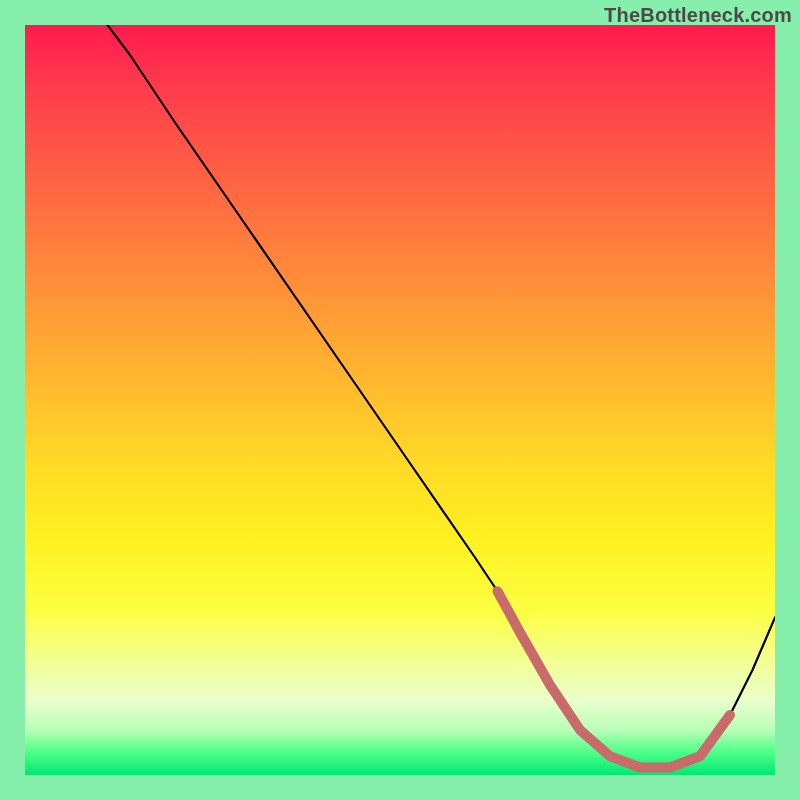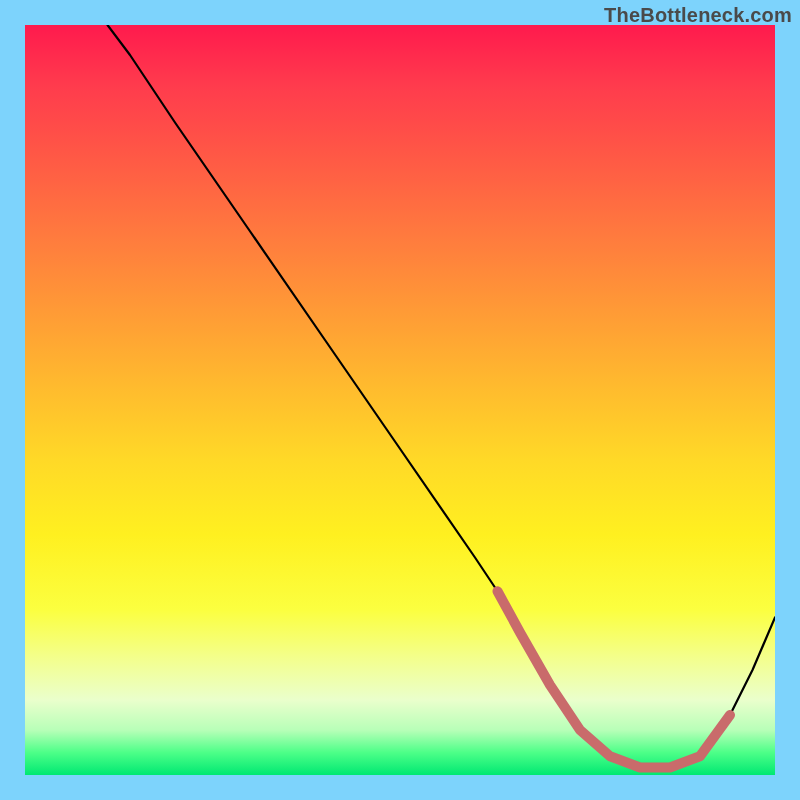--- a/index.html
+++ b/index.html
@@ -1,17 +1,17 @@
 <!DOCTYPE html>
 <html><head>
 <meta charset="utf-8">
 <style>
   * { margin: 0; padding: 0; box-sizing: border-box; }
   html, body { width: 800px; height: 800px; background: #000; overflow: hidden; }
-  .frame { position: relative; width: 800px; height: 800px; background: #7dd3fc; }
+  .frame { position: relative; width: 800px; height: 800px; background: #86efac; }
   .plot {
     position: absolute;
     left: 25px; top: 25px;
     width: 750px; height: 750px;
     background: linear-gradient(to bottom,
       #ff1a4d 0%,
       #ff3b4d 8%,
       #ff5a45 18%,
       #ff7a3e 28%,
       #ff9a36 38%,

